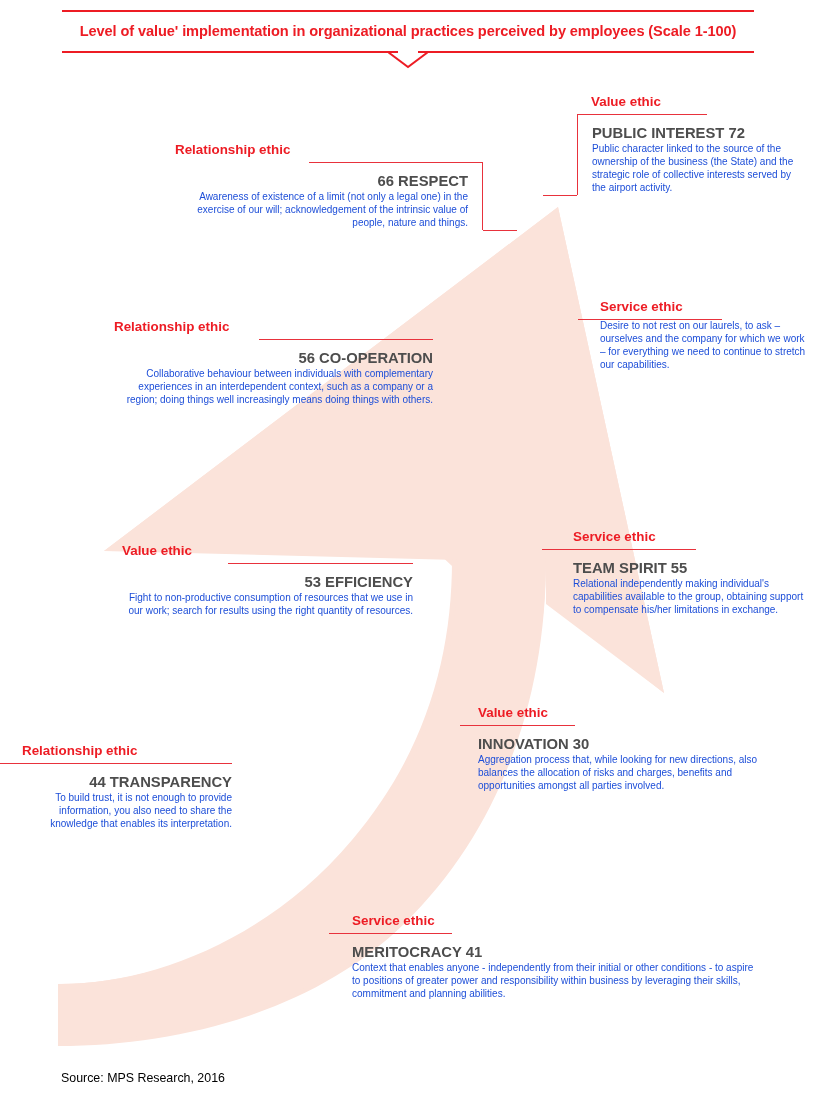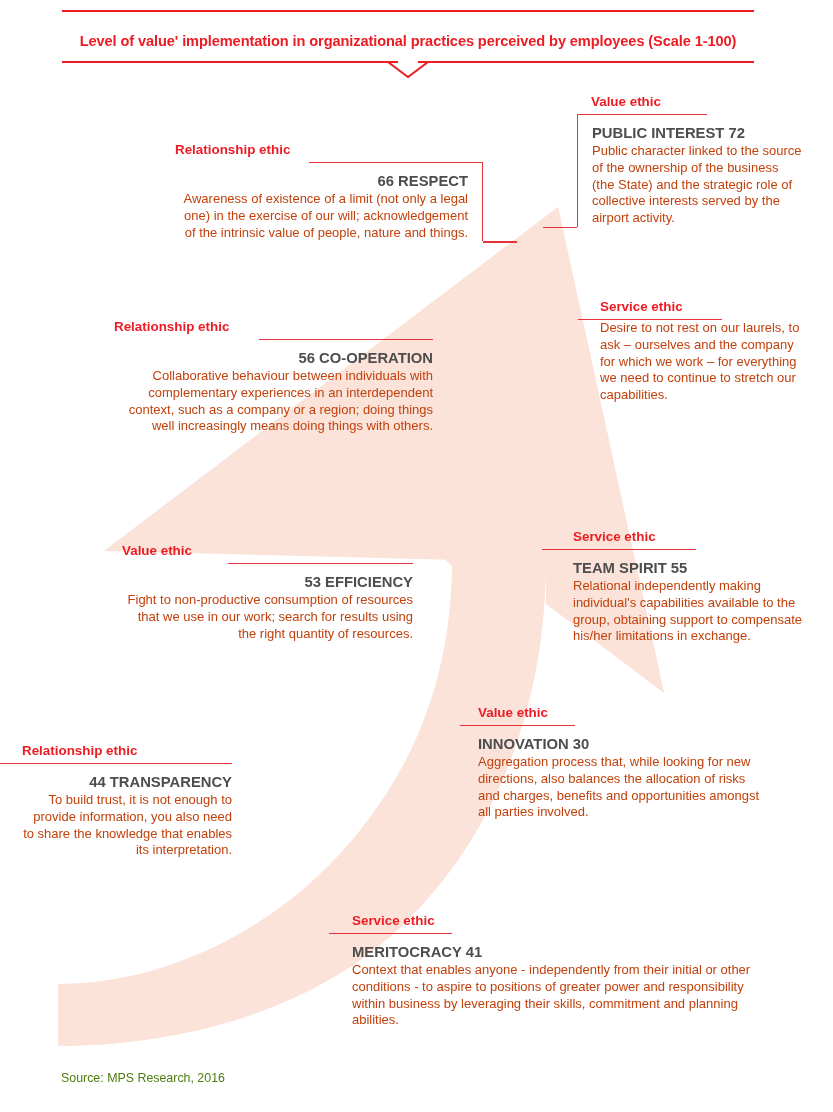--- a/index.html
+++ b/index.html
@@ -73,21 +73,20 @@
     transform: translateX(-50%);
   }
   #header-title {
     text-align: center;
     color: #ED1C24;
     font-weight: bold;
     font-size: 14.6px;
     letter-spacing: -0.1px;
     padding: 11px 6px 10px 6px;
     line-height: 1.2;
-    margin-top: 10px;
   }
 
   
   .block {
     position: absolute;
     z-index: 6;
   }
   .eth-label {
     color: #ED1C24;
     font-weight: bold;
@@ -106,22 +105,22 @@
   }
 
   .blk-title {
     color: #4D4D4D;
     font-weight: bold;
     font-size: 14.8px;
     line-height: 1.28;
     padding-top: 9px;
   }
   .blk-body {
-    color: #c2410c;
-    font-size: 13px;
+    color: #1d4ed8;
+    font-size: 10px;
     line-height: 1.285;
   }
   .block.right-align .blk-title,
   .block.right-align .blk-body { text-align: right; }
   .block.left-align .blk-title,
   .block.left-align .blk-body { text-align: left; }
 
   .blk-inner { padding-left: 0; padding-right: 0; }
 
   
@@ -141,21 +140,21 @@
   .foot-tick-wrap-left {
     position: relative;
     left: -34px;
   }
 
   
   #source-note {
     position: absolute;
     left: 61px;
     top: 1071px;
-    color: #4d7c0f;
+    color: #000000;
     font-size: 12.4px;
     z-index: 6;
   }
 </style>
 </head>
 <body>
 
 <div id="page">
 
   <svg id="arrow-layer" viewBox="0 0 833 1112" preserveAspectRatio="none" aria-hidden="true">

